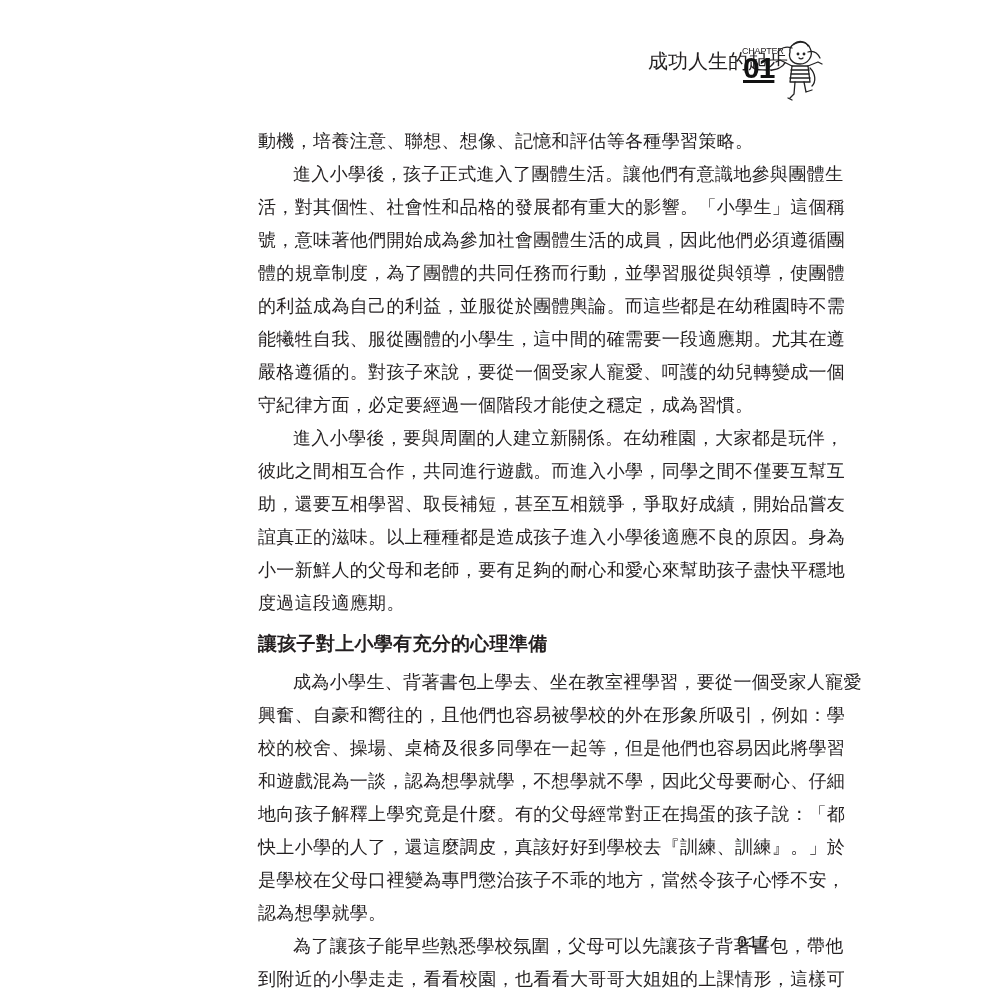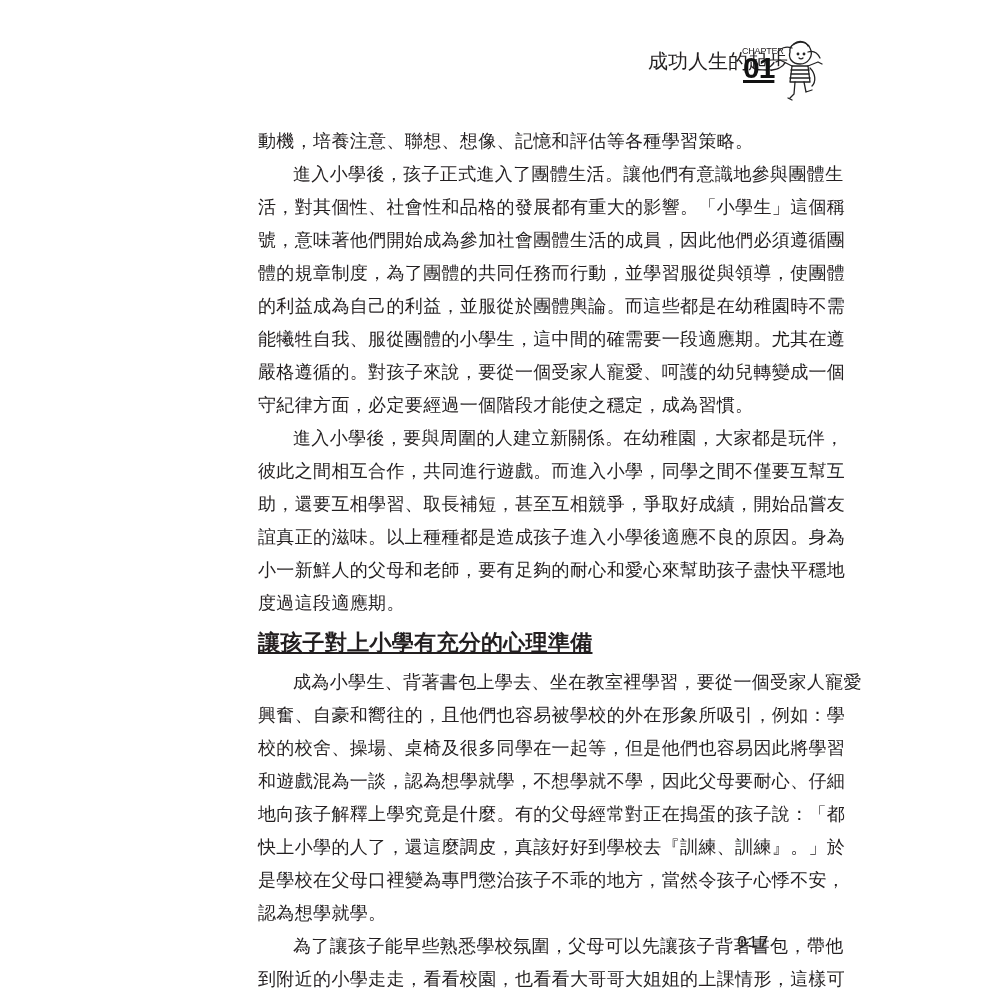--- a/index.html
+++ b/index.html
@@ -7,21 +7,21 @@
            font-family:"DejaVu Serif","Liberation Serif",serif; color:#231f20; }
     .header { position:absolute; top:0; left:0; width:1000px; height:120px; }
     .chapter-title { position:absolute; left:648px; top:48px; font-size:20px; letter-spacing:0px; color:#231f20; white-space:nowrap; }
     .chapter-label { position:absolute; left:742px; top:46px; font-family:"Liberation Sans",sans-serif; font-size:9px; color:#231f20; letter-spacing:-0.2px; }
     .chapter-num { position:absolute; left:743px; top:53px; font-family:"Liberation Sans",sans-serif; font-weight:bold; font-size:30px; line-height:30px; color:#111; letter-spacing:-1px;text-decoration:underline; }
     .mascot { position:absolute; left:772px; top:38px; width:52px; height:72px; }
     .body-text { position:absolute; left:258px; top:124px; width:528px; }
     .line { height:33px; line-height:33px; font-size:18px; white-space:nowrap; letter-spacing:0.35px; overflow:visible; text-align:justify; text-align-last:justify; }
     .line.last { text-align-last:left; }
     .line.indent { padding-left:35px; }
-    .heading { height:44px; line-height:44px; font-family:"DejaVu Sans","Liberation Sans",sans-serif; font-weight:bold; font-size:22px; margin-top:2px; letter-spacing:0.3px;text-decoration:underline; }
+    .heading { height:44px; line-height:44px; font-family:"DejaVu Sans","Liberation Sans",sans-serif; font-weight:bold; font-size:19px; margin-top:2px; letter-spacing:0.3px; }
     .page-number { position:absolute; left:737px; top:933px; font-family:Liberation Mono, monospace; font-size:17px; color:#231f20; letter-spacing:0.5px; }
   </style>
 </head>
 <body>
 
 <div class="header">
   <span class="chapter-title">成功人生的起步</span>
   <span class="chapter-label">CHAPTER</span>
   <span class="chapter-num">01</span>
   <svg class="mascot" viewBox="0 0 52 72" fill="none" stroke="#222" stroke-width="1.3" stroke-linecap="round" stroke-linejoin="round">

